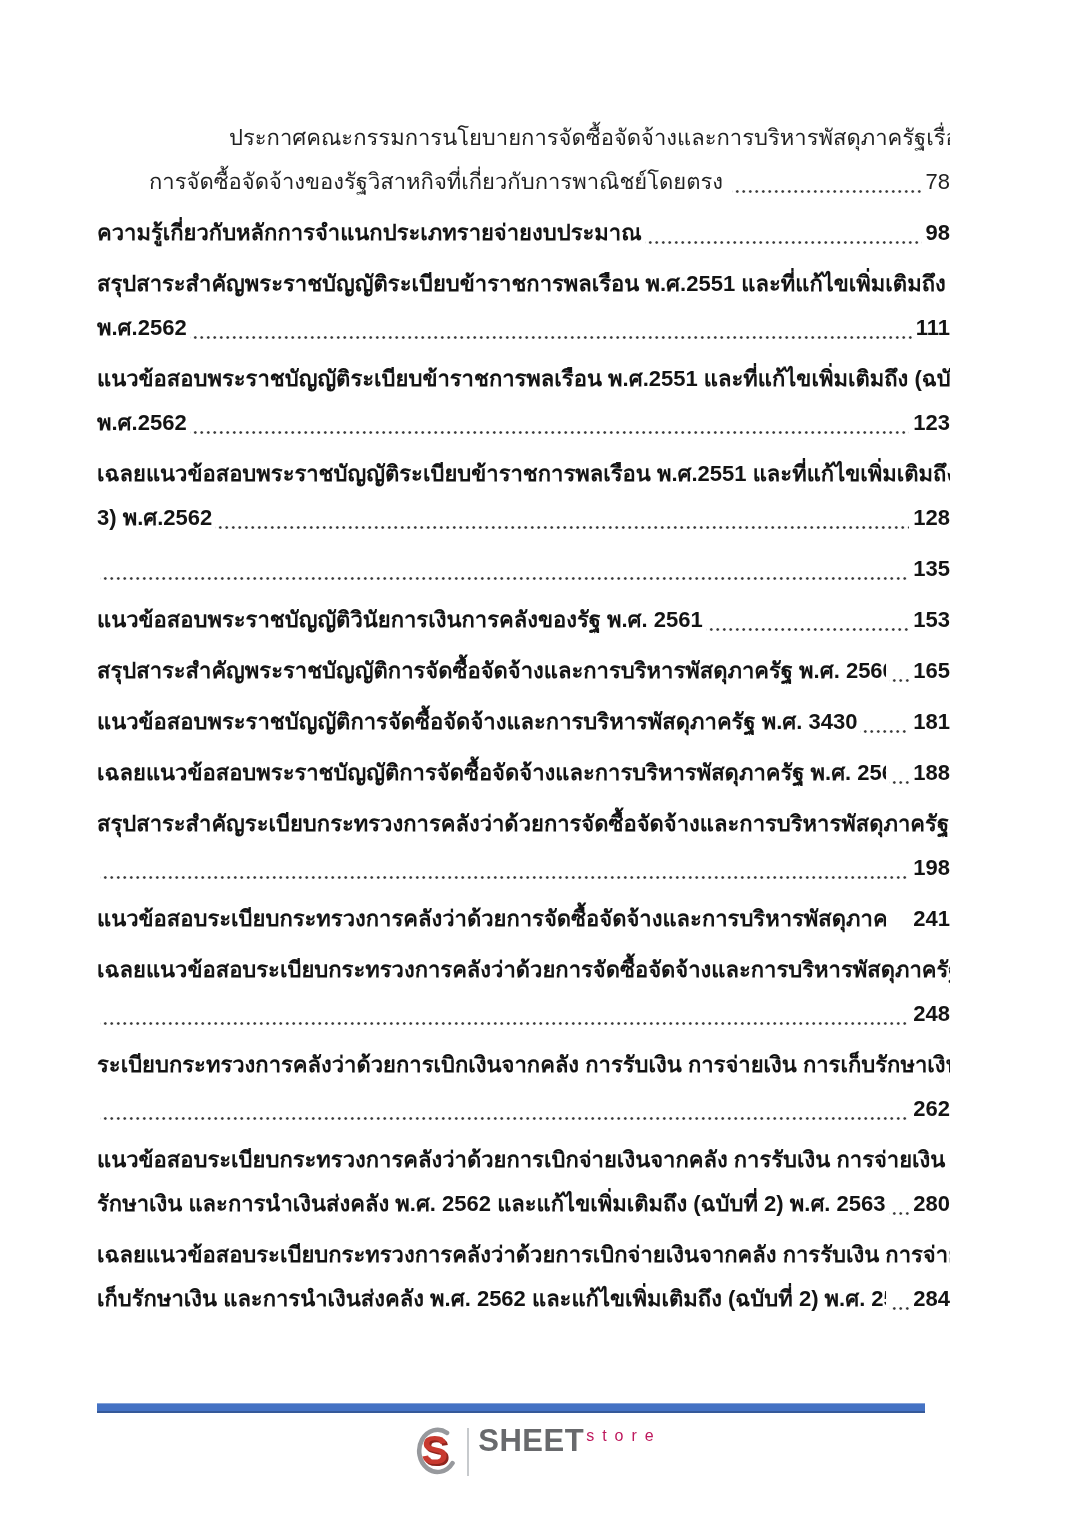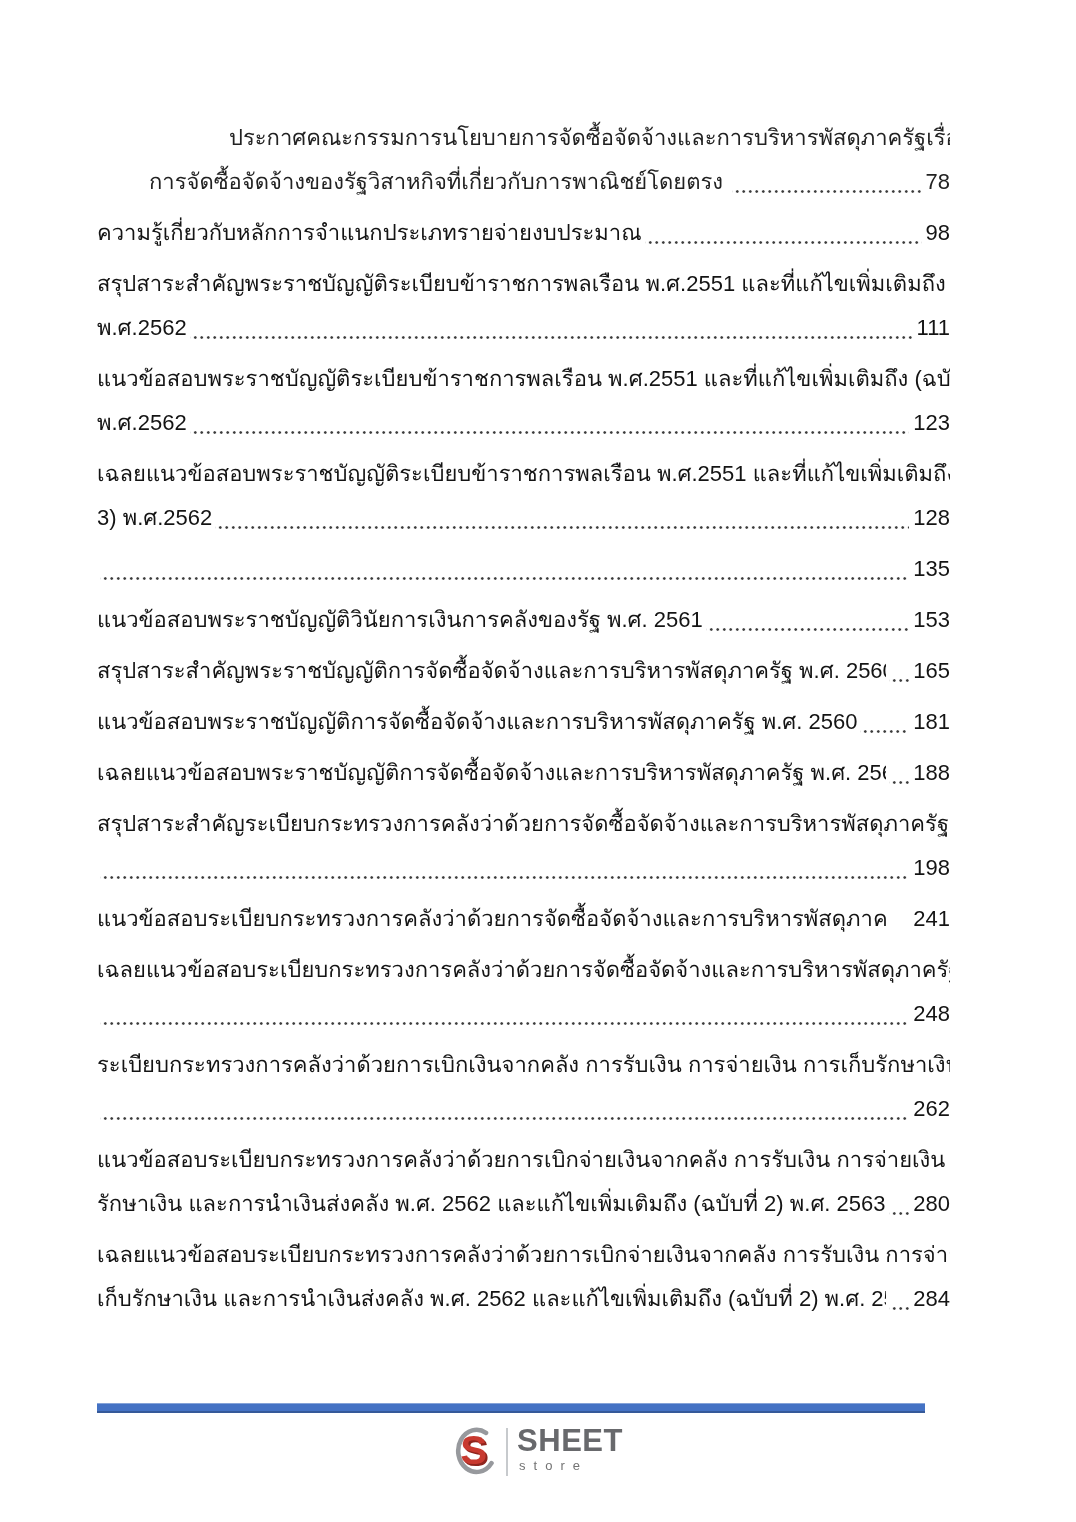--- a/index.html
+++ b/index.html
@@ -8,21 +8,21 @@
     position:relative;
     width:1076px; height:1522px;
     background:#ffffff;
     overflow:hidden;
     font-family:"Liberation Sans","DejaVu Sans",sans-serif;
     color:#141414;
   }
   .toc {
     padding:116px 126px 0 97px;
   }
-  .entry { font-weight:400; margin-bottom:7px; font-size:22px; }
+  .entry { font-weight:700; margin-bottom:7px; font-size:22px; }
   .entry.regular { font-weight:400; color:#222; }
   .entry.sub { margin-left:52px; }
   .entry.sub .line:first-child { text-indent:80px; }
   .line {
     height:44px; line-height:44px;
     white-space:nowrap; overflow:hidden;
   }
   .lastline { display:flex; align-items:baseline; overflow:hidden;justify-content:flex-end; }
   .txt { flex:0 1 auto; white-space:pre; overflow:hidden; min-width:0; }
   .leader {
@@ -40,30 +40,30 @@
     width:828px; height:10px;
     background:#4472C4;
     box-shadow:inset 0 1px 0 rgba(255,255,255,.35), inset 0 -2px 0 rgba(0,0,0,.22);
   }
   .logo-row {
     position:absolute; top:1426px; left:0; right:0;
     display:flex; justify-content:center; align-items:flex-start; gap:9px;
   }
   .logo-icon { width:44px; height:54px; display:block; }
   .logo-divider { width:2px; height:48px; background:#c7cacd; margin-top:2px; }
-  .brand-col { display:flex; flex-direction:column; }
+  .brand-col { display:flex; flex-direction:row; }
   .brand-main {
     font-family:"Liberation Sans",sans-serif;
     font-weight:700; font-size:31px; line-height:30px;
     color:#68696c; letter-spacing:.5px;
   }
   .brand-sub {
     font-family:"Liberation Sans",sans-serif;
-    font-size:13px; line-height:14px; margin-top:3px; padding-left:2px;
-    color:#737373; letter-spacing:8px;
+    font-size:16px; line-height:14px; margin-top:3px; padding-left:2px;
+    color:#be185d; letter-spacing:8px;
   }
 </style>
 </head>
 <body>
 
 <div class="page">
 
   <div class="toc">
       <div class="entry regular sub">
         <div class="line">ประกาศคณะกรรมการนโยบายการจัดซื้อจัดจ้างและการบริหารพัสดุภาครัฐเรื่อง หลักเกณฑ์</div>
@@ -119,21 +119,21 @@
       </div>
       <div class="entry">
         <div class="line lastline">
           <span class="txt">สรุปสาระสำคัญพระราชบัญญัติการจัดซื้อจัดจ้างและการบริหารพัสดุภาครัฐ พ.ศ. 2560</span>
           <span class="leader"></span>
           <span class="pg">165</span>
         </div>
       </div>
       <div class="entry">
         <div class="line lastline">
-          <span class="txt">แนวข้อสอบพระราชบัญญัติการจัดซื้อจัดจ้างและการบริหารพัสดุภาครัฐ พ.ศ. 2560</span>
+          <span class="txt">แนวข้อสอบพระราชบัญญัติการจัดซื้อจัดจ้างและการบริหารพัสดุภาครัฐ พ.ศ. 3430</span>
           <span class="leader"></span>
           <span class="pg">181</span>
         </div>
       </div>
       <div class="entry">
         <div class="line lastline">
           <span class="txt">เฉลยแนวข้อสอบพระราชบัญญัติการจัดซื้อจัดจ้างและการบริหารพัสดุภาครัฐ พ.ศ. 2560</span>
           <span class="leader"></span>
           <span class="pg">188</span>
         </div>

